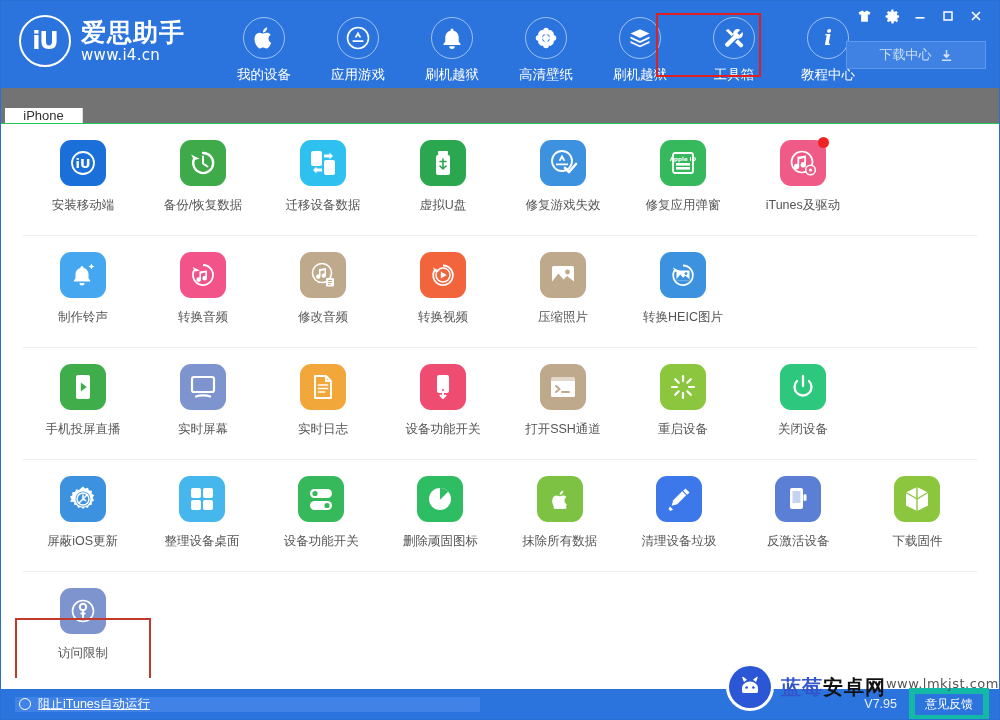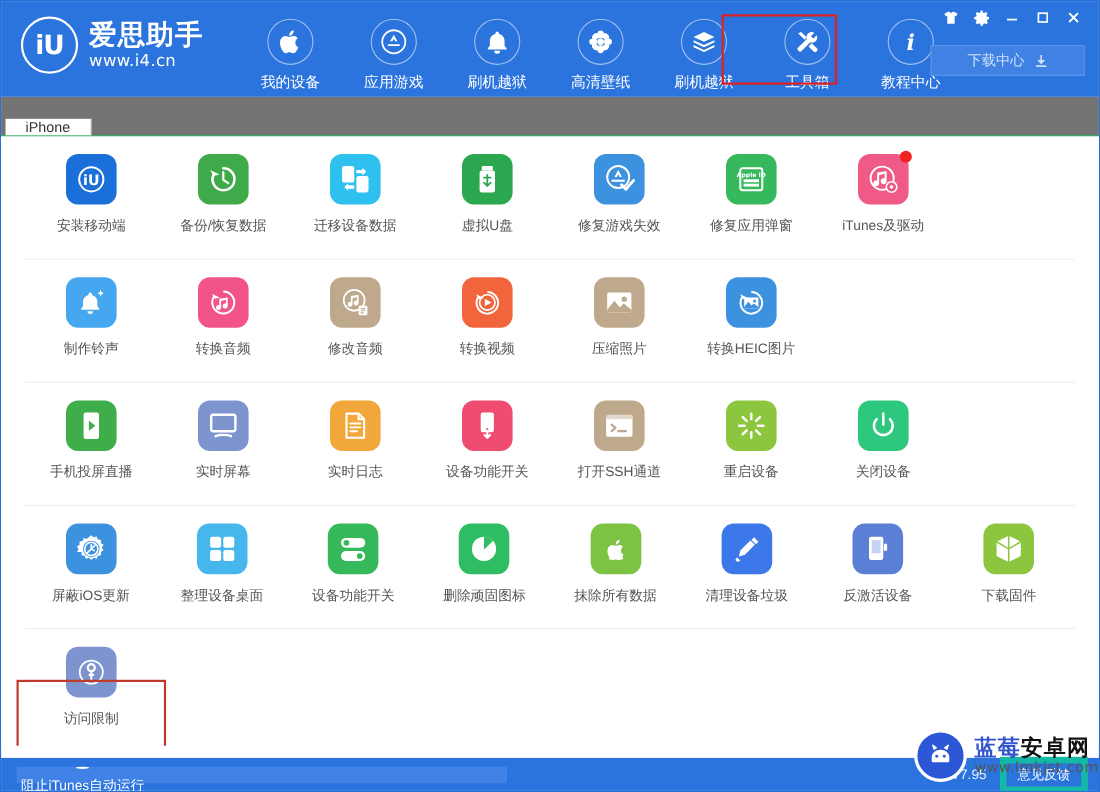--- a/index.html
+++ b/index.html
@@ -166,21 +166,21 @@
     position: absolute; left: 0; bottom: 0;
     width: 1000px; height: 30px;
     background: #2b73dd;
     display: flex; align-items: center;
     color: #ffffff; font-size: 12.5px;
   }
   .sb-left {
     display: flex; align-items: center; gap: 7px;
     margin-left: 14px;
     background: #4082e6;
-    height: 15px; padding-right: 330px; padding-left: 4px; flex-direction: column;
+    height: 15px; padding-right: 330px; padding-left: 4px;
   }
   .sb-radio {
     width: 12px; height: 12px; border-radius: 50%;
     border: 1.5px solid #ffffff; display: inline-block;
   }
   .sb-link { text-decoration: underline; cursor: pointer; }
   .sb-right {
     margin-left: auto; display: flex; align-items: center;
     gap: 12px; margin-right: 12px;
   }
@@ -199,21 +199,21 @@
   .wm-circle {
     width: 48px; height: 48px; border-radius: 50%;
     background: #ffffff;
     display: flex; align-items: center; justify-content: center;
   }
   .wm-inner {
     width: 42px; height: 42px; border-radius: 50%;
     background: #2b56d6;
     display: flex; align-items: center; justify-content: center;
   }
-  .wm-text { display: flex; flex-direction: column; }
+  .wm-text { display: flex; flex-direction: row; }
   .wm-title {
     font-size: 20px; font-weight: bold; line-height: 22px;
     letter-spacing: 1px;
   }
   .wm-title .a { color: #3355cc; }
   .wm-title .b { color: #111111; }
   .wm-url {
     font-size: 13px; color: #555; letter-spacing: 0.5px;
     font-family: "DejaVu Sans", sans-serif;
   }

